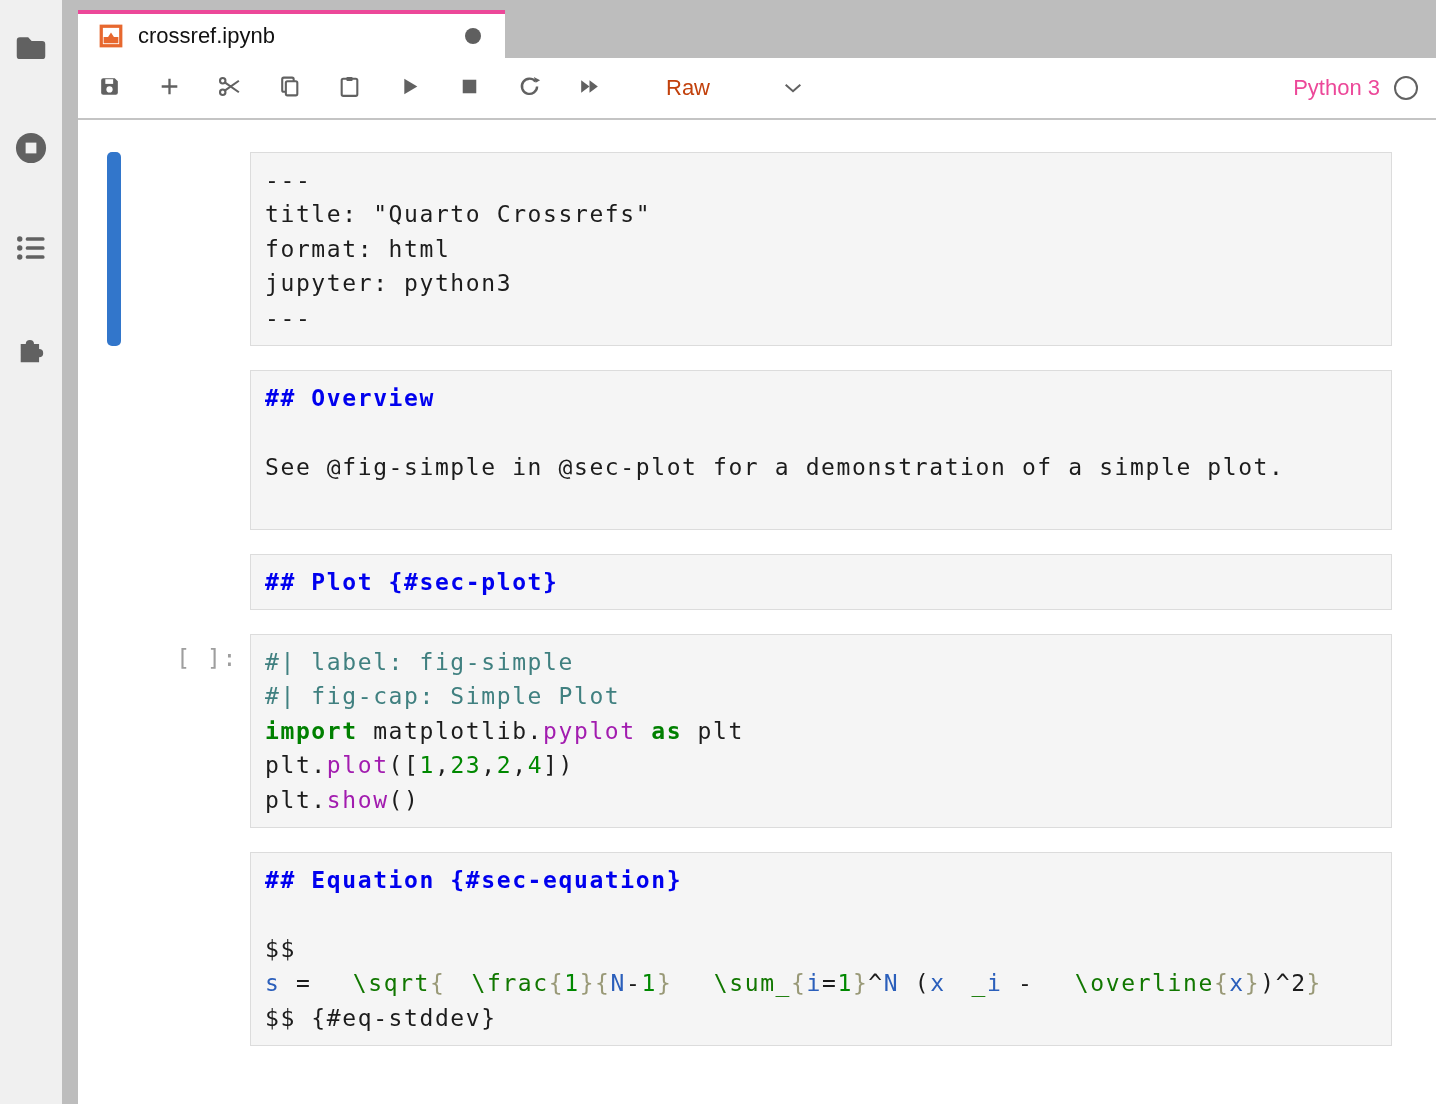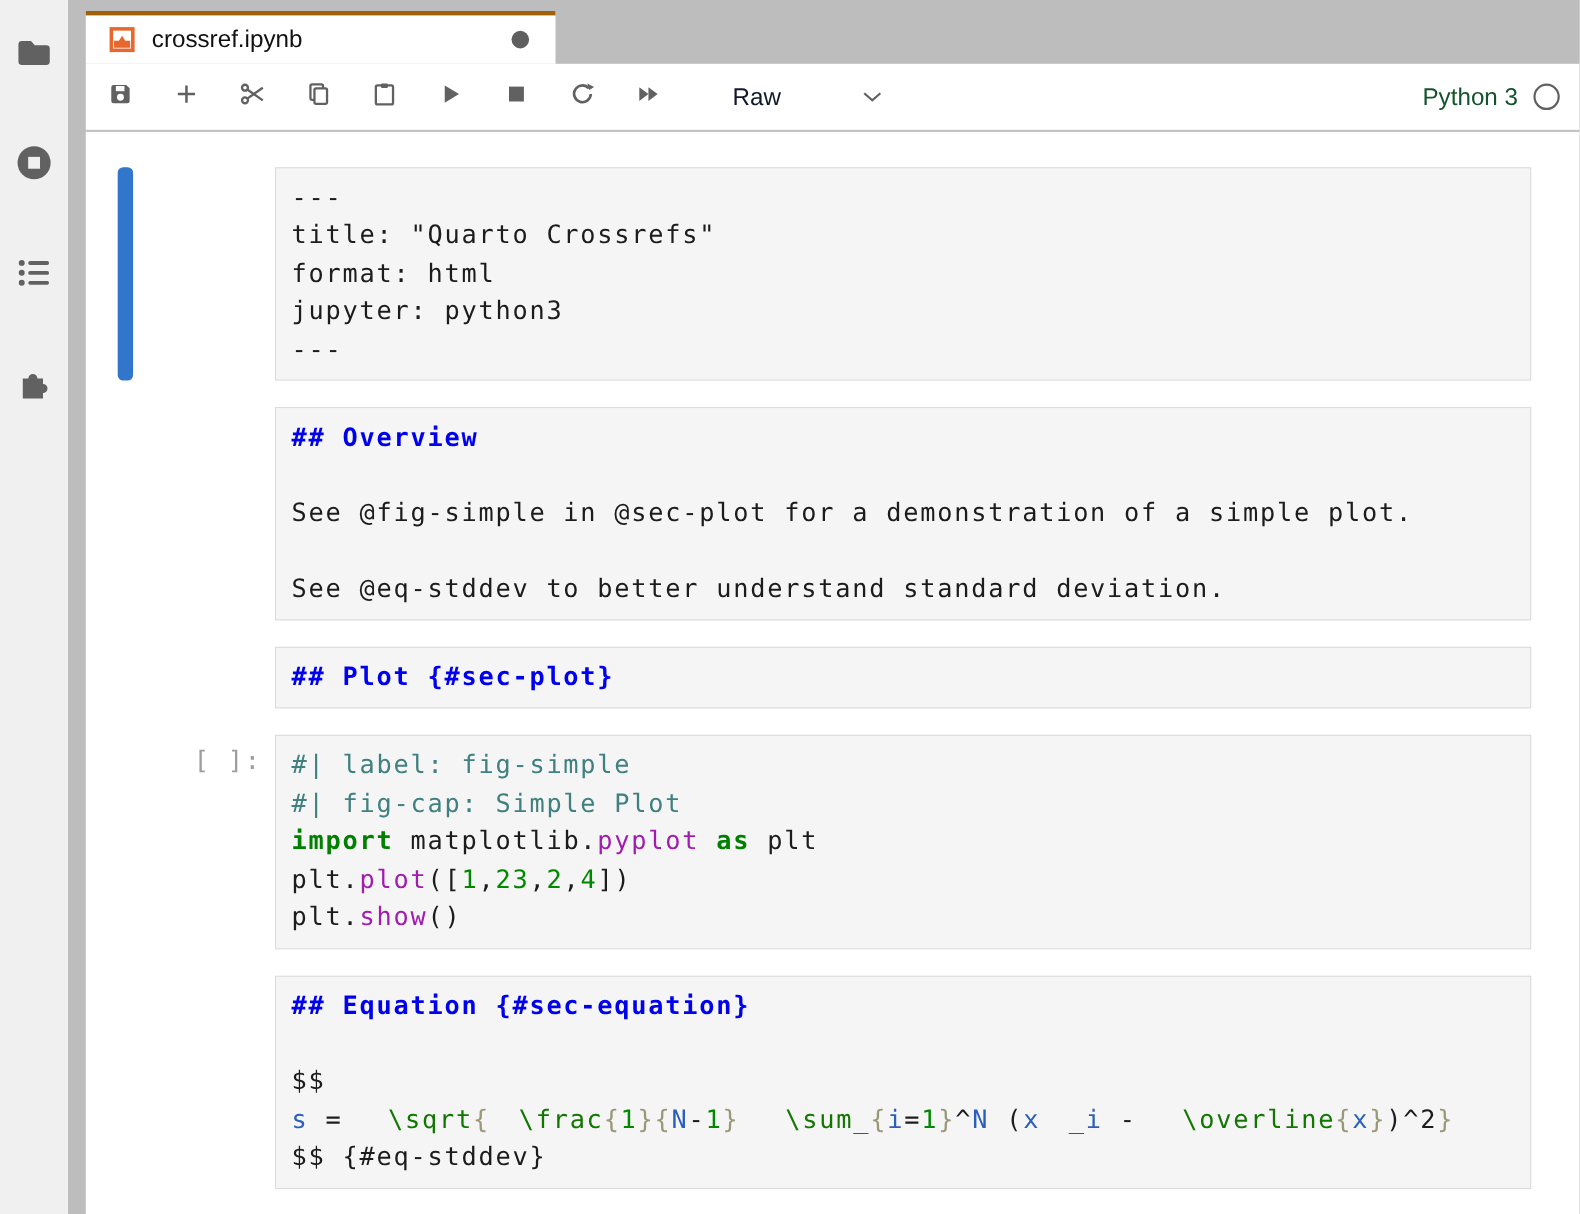--- a/index.html
+++ b/index.html
@@ -10,36 +10,36 @@
   .sidebar { width:62px; height:100%; background:#f0f0f0; display:flex; flex-direction:column;
              align-items:center; padding-top:30px; gap:60px; flex:none; }
   .sb-btn { width:40px; height:40px; display:flex; align-items:center; justify-content:center; }
   .sidebar-strip { width:16px; height:100%; background:#bdbdbd; flex:none; }
 
   
   .main { flex:1; display:flex; flex-direction:column; height:100%; min-width:0; }
 
   
   .tabbar { height:58px; background:#bdbdbd; display:flex; align-items:flex-end; flex:none; }
-  .tab { width:427px; height:48px; background:#ffffff; border-top:4px solid #a16207;
+  .tab { width:427px; height:48px; background:#ffffff; border-top:4px solid #ec4899;
          display:flex; align-items:center; padding:0 20px; }
   .tab-icon { width:26px; height:26px; flex:none; }
   .tab-label { margin-left:14px; font-size:22px; color:#111; flex:1; }
   .dirty-dot { width:16px; height:16px; border-radius:50%; background:#5f5f5f; margin-right:4px; flex:none; }
 
   
   .toolbar { height:62px; background:#ffffff; border-bottom:2px solid #c4c4c4;
              display:flex; align-items:center; padding:0 18px; flex:none; }
   .tb-btn { width:26px; height:26px; margin-right:34px; display:flex; align-items:center; justify-content:center; }
   .tb-btn svg { width:25px; height:25px; }
   .celltype { display:flex; align-items:center; margin-left:30px; }
-  .celltype-label { font-size:22px; color:#0f172a; }
+  .celltype-label { font-size:22px; color:#c2410c; }
   .celltype-chevron { margin-left:72px; width:22px; height:22px; }
   .tb-spacer { flex:1; }
-  .kernel-name { font-size:22px; color:#14532d; }
+  .kernel-name { font-size:22px; color:#ec4899; }
   .kernel-status { width:24px; height:24px; border:2.5px solid #616161; border-radius:50%;
                    margin-left:14px; background:#fff; }
 
   
   .content { flex:1; background:#ffffff; padding-top:32px; overflow:hidden; }
   .cell-row { display:flex; margin-bottom:24px; }
   .cell-margin { width:172px; flex:none; position:relative; }
   .active-bar { position:absolute; left:29px; top:0; bottom:0; width:14px;
                 background:#3276cb; border-radius:5px; }
   .prompt { position:absolute; top:11px; right:12px; color:#9e9e9e;
@@ -218,21 +218,20 @@
             <div class="line"><span class="tok-p">---</span></div>
           </div>
         </div>
         <div class="cell-row">
           <div class="cell-margin"></div>
           <div class="cell-editor">
             <div class="line"><span class="tok-hd">## Overview</span></div>
             <div class="line">&nbsp;</div>
             <div class="line"><span class="tok-p">See @fig-simple in @sec-plot for a demonstration of a simple plot.</span></div>
             <div class="line">&nbsp;</div>
-            <div class="line"><span class="tok-p">See @eq-stddev to better understand standard deviation.</span></div>
           </div>
         </div>
         <div class="cell-row">
           <div class="cell-margin"></div>
           <div class="cell-editor">
             <div class="line"><span class="tok-hd">## Plot {#sec-plot}</span></div>
           </div>
         </div>
         <div class="cell-row">
           <div class="cell-margin">

